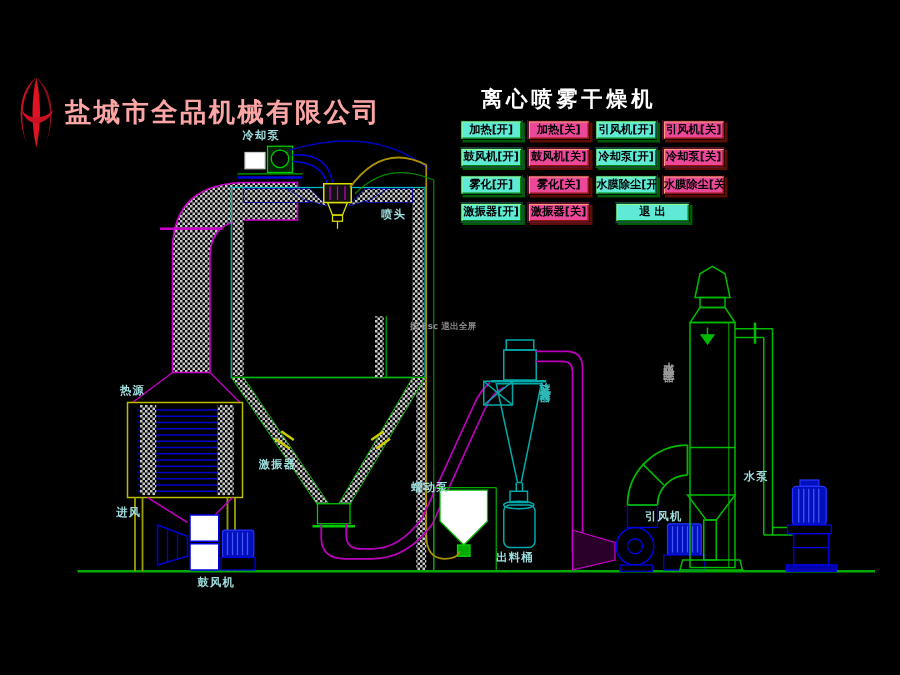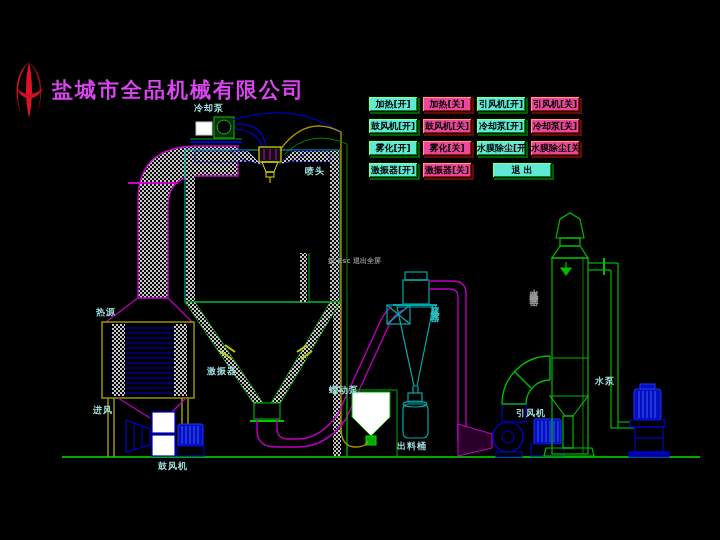--- a/index.html
+++ b/index.html
@@ -1,20 +1,20 @@
 <!DOCTYPE html>
 <html><head>
 <meta charset="utf-8">
 <style>
   html,body{margin:0;padding:0;background:#000;}
   .stage{position:relative;width:720px;height:540px;background:#000;overflow:hidden;
          font-family:"DejaVu Sans","Liberation Sans",sans-serif;}
   
   .logo{position:absolute;left:8px;top:60px;width:42px;height:62px;}
-  .company{position:absolute;left:52px;top:76px;color:#d946ef;font-size:21px;font-weight:bold;
+  .company{position:absolute;left:52px;top:76px;color:#fca5a5;font-size:21px;font-weight:bold;
            letter-spacing:2px;white-space:nowrap;text-align:right;}
   .title{position:absolute;left:385px;top:68px;color:#ffffff;font-size:17px;font-weight:bold;
          letter-spacing:3px;white-space:nowrap;}
   
   .btn-grid{position:absolute;left:368px;top:96px;display:grid;
             grid-template-columns:repeat(4,50px);grid-auto-rows:16px;column-gap:4px;row-gap:6px;}
   .btn{height:14px;border:1px solid #001100;color:#000;font-size:9px;font-weight:bold;
        text-align:center;line-height:14px;white-space:nowrap;overflow:hidden;cursor:pointer;}
   .btn.on{background:#5eead4;
           box-shadow:2px 2px 0 #005c00, inset 1px 1px 0 #8cff8c, inset -1px -1px 0 #008800;}
@@ -263,20 +263,21 @@
     </g>
   </svg>
 
   <svg class="logo" viewBox="0 0 42 62">
     <path d="M21,2 C8,12 5,32 13,54 C7,34 10,14 21,2 Z" fill="#cc1122"></path>
     <path d="M21,2 C32,14 35,34 29,54 C37,32 34,12 21,2 Z" fill="#8b0d18"></path>
     <path d="M21,2 C17,20 17,40 21,58 C25,40 25,20 21,2 Z" fill="#e01325"></path>
     <path d="M9,28 C16,36 26,36 35,28 C28,42 14,42 9,28 Z" fill="#cc1122"></path>
   </svg>
   <div class="company">盐城市全品机械有限公司</div>
+  <div class="title">离心喷雾干燥机</div>
 
   <div class="btn-grid">
     <div class="btn on">加热[开]</div>
     <div class="btn off">加热[关]</div>
     <div class="btn on">引风机[开]</div>
     <div class="btn off">引风机[关]</div>
     <div class="btn on">鼓风机[开]</div>
     <div class="btn off">鼓风机[关]</div>
     <div class="btn on">冷却泵[开]</div>
     <div class="btn off">冷却泵[关]</div>

